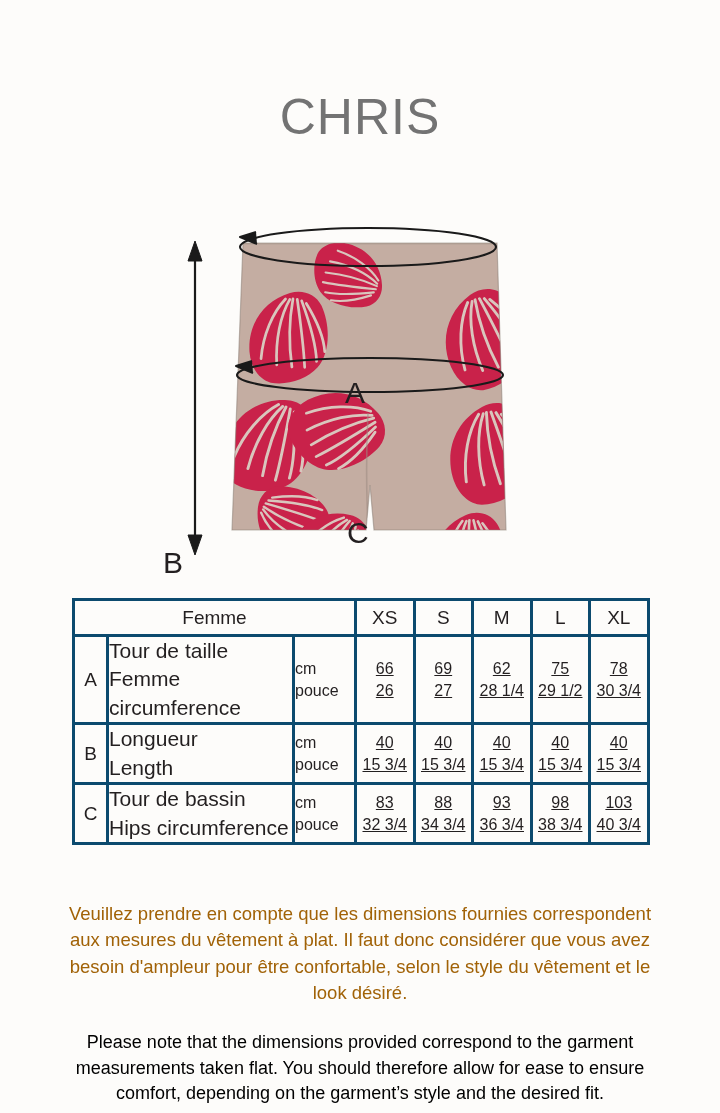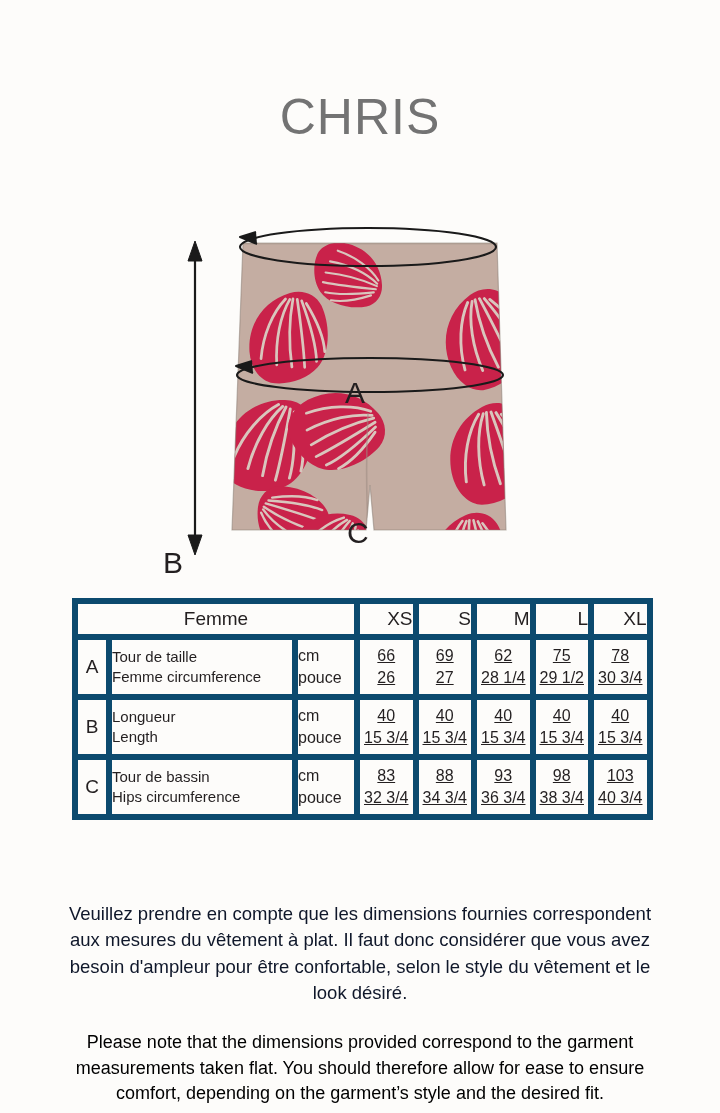--- a/index.html
+++ b/index.html
@@ -52,48 +52,48 @@
   
   .size-table {
     position: absolute;
     top: 598px;
     left: 72px;
     width: 576px;
     border-collapse: collapse;
     table-layout: fixed;
   }
   .size-table td, .size-table th {
-    border: 6px solid #0c4a6e;
+    border: 3px solid #0c4a6e;
     padding: 0;
     font-weight: 400;
     color: #231f20;
     vertical-align: middle;
   }
   .col-letter  { width: 34px; }
   .col-name    { width: 186px; }
   .col-unit    { width: 62px; }
   .col-size    { width: 58.5px; }
 
   .hdr-femme {
     height: 36px;
     text-align: center;
     font-size: 19px;
   }
   .hdr-size {
     height: 36px;
-    text-align: right;
+    text-align: center;
     font-size: 19px;
   }
 
   .cell-letter {
     text-align: center;
     font-size: 19px;
   }
   .cell-name {
-    font-size: 15px;
+    font-size: 21px;
     padding-left: 9px;
     line-height: 1.35;
   }
   .cell-unit {
     font-size: 16px;
     padding-left: 7px;
     line-height: 1.35;
   }
   .cell-val {
     text-align: center;
@@ -118,21 +118,21 @@
 
   
   .para-fr {
     position: absolute;
     top: 901px;
     left: 52px;
     width: 616px;
     text-align: center;
     font-size: 18.5px;
     line-height: 1.42;
-    color: #0f172a;
+    color: #a16207;
   }
   .para-en {
     position: absolute;
     top: 1030px;
     left: 42px;
     width: 636px;
     text-align: center;
     font-size: 18px;
     line-height: 1.42;
     color: #000000;

